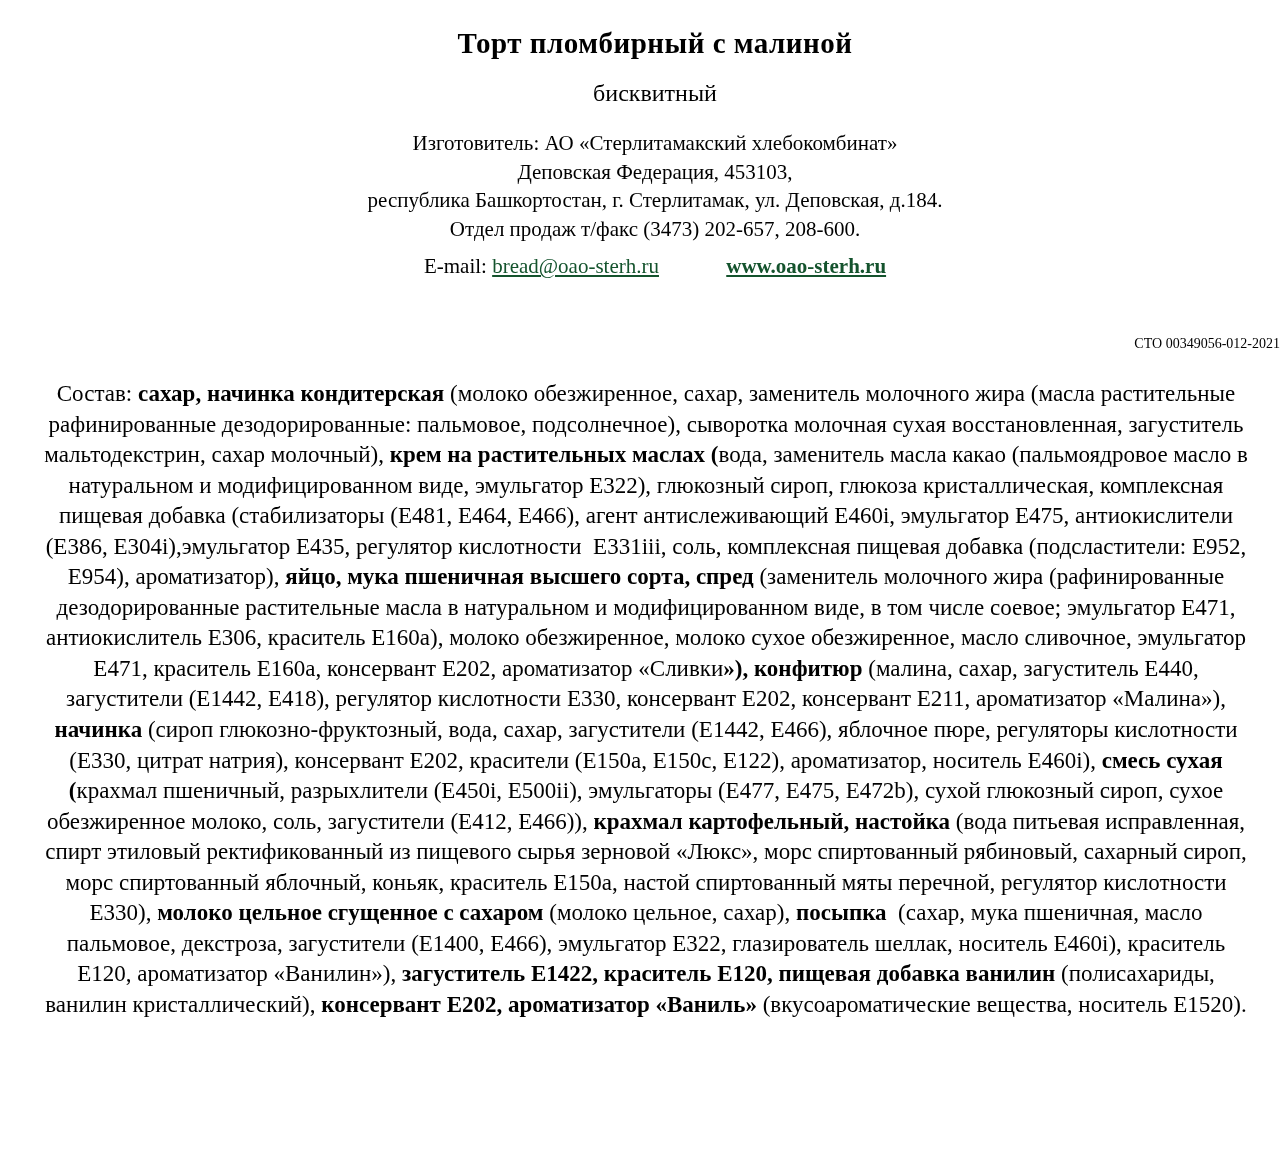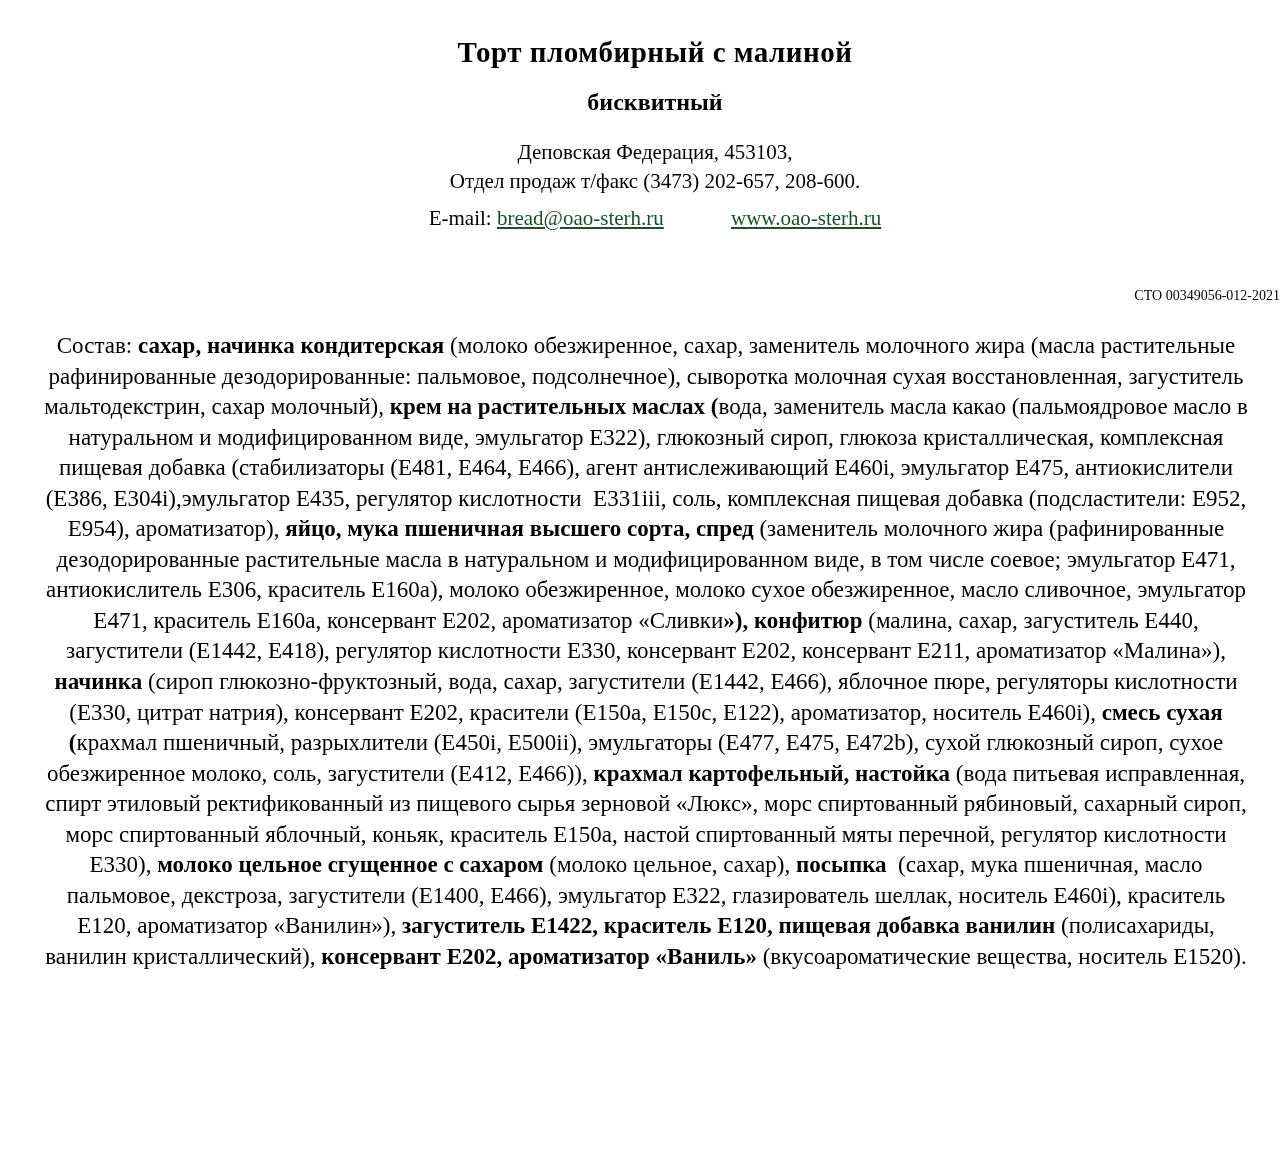--- a/index.html
+++ b/index.html
@@ -4,58 +4,59 @@
 <style>
   html, body {
     margin: 0;
     padding: 0;
     background: #ffffff;
   }
   .page {
     position: relative;
     width: 1280px;
     height: 1029px;
-    margin: 9px auto;
+    margin: 0 auto;
     background: #ffffff;
     color: #000000;
     font-family: "Liberation Serif", "DejaVu Serif", serif;
     overflow: hidden;
     box-sizing: border-box;
   }
   .header-block {
     text-align: center;
     padding-left: 30px; 
   }
   .doc-title {
     margin: 0;
     padding-top: 27px;
     font-size: 29px;
     font-weight: bold;
     letter-spacing: 0.5px;
   }
   .doc-subtitle {
     margin-top: 20px;
     font-size: 24px;
-    font-weight: bold;
+    font-weight: normal;
   }
   .addr-block {
     margin-top: 22px;
     font-size: 21px;
     line-height: 28.5px;
   }
   .email-row {
     margin-top: 11px;
     font-size: 21px;
   }
   .link {
     color: #14532d;
     text-decoration: underline;
   }
   .link-gap {
     margin-left: 62px;
+    font-weight: bold;
   }
   .standard-line {
     margin-top: 57px;
     font-size: 14px;
     text-align: right;
   }
   .composition {
     margin: 27px 26px 0 38px;
     font-size: 23px;
     line-height: 30.55px;
@@ -70,21 +71,23 @@
 <body>
 
 <div class="page">
 
   <div class="header-block">
     <h1 class="doc-title">Торт пломбирный с малиной</h1>
 
     <div class="doc-subtitle">бисквитный</div>
 
     <div class="addr-block">
+      <div>Изготовитель: АО «Стерлитамакский хлебокомбинат»</div>
       <div>Деповская Федерация, 453103,</div>
+      <div>республика Башкортостан, г. Стерлитамак, ул. Деповская, д.184.</div>
       <div>Отдел продаж т/факс (3473) 202-657, 208-600.</div>
     </div>
 
     <div class="email-row">
       <span>E-mail:</span>
       <a href="#" class="link">bread@oao-sterh.ru</a>
       <a href="#" class="link link-gap">www.oao-sterh.ru</a>
     </div>
 
     <div class="standard-line">СТО 00349056-012-2021</div>

